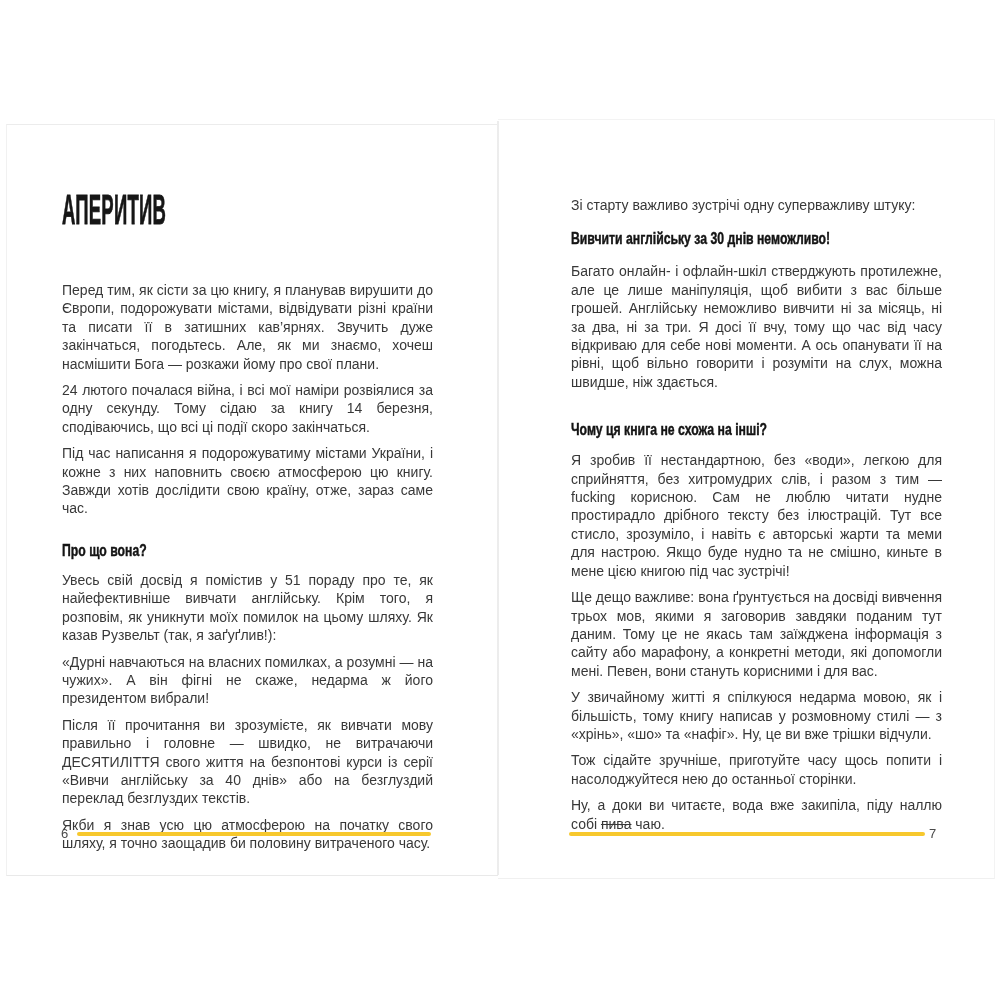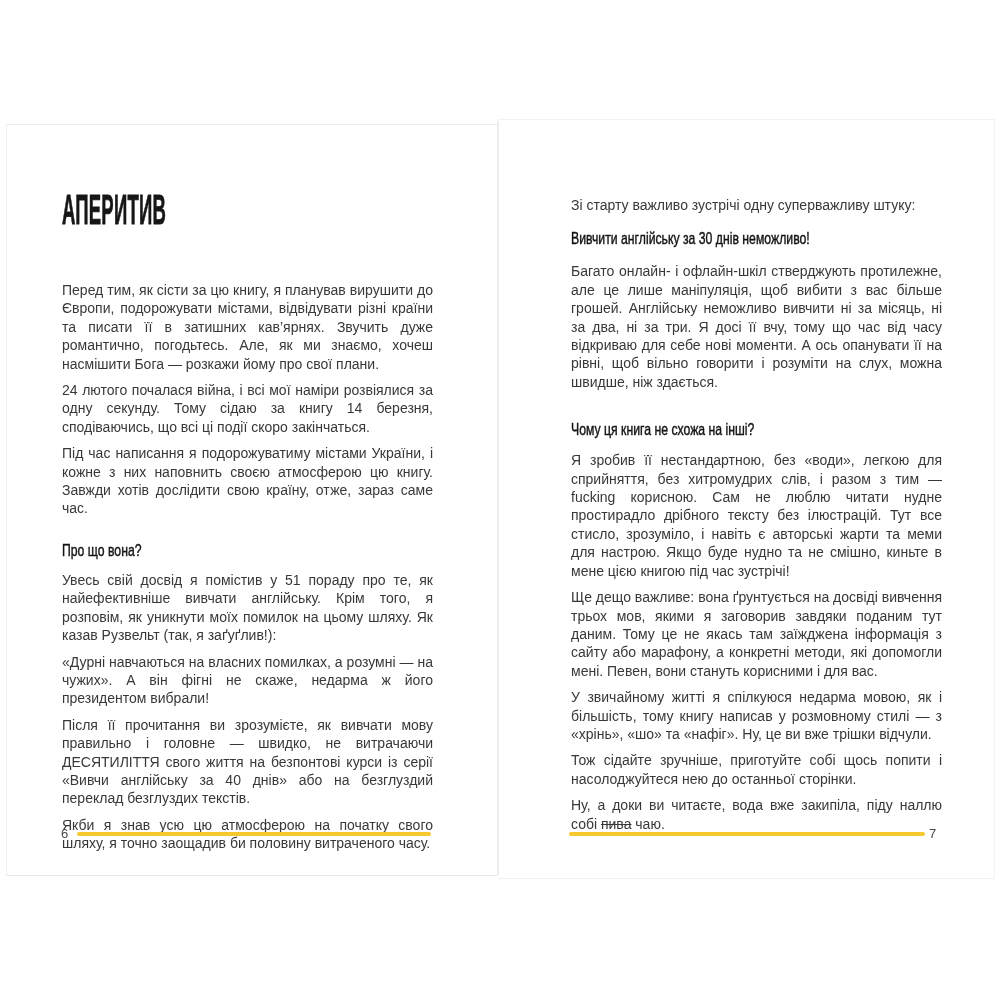--- a/index.html
+++ b/index.html
@@ -34,21 +34,21 @@
   
   .chapter-title{
     margin:0 0 50px 0;font-size:42px;line-height:42px;font-weight:700;color:#161616;
     white-space:nowrap;text-align:left;
   }
   .chapter-title .cond{
     display:inline-block;transform:scaleX(0.44);transform-origin:left center;
     letter-spacing:0.5px;-webkit-text-stroke:0.8px #161616;
   }
   .subhead{
-    margin:22px 0 9px 0;font-size:17px;line-height:22px;font-weight:400;color:#141414;
+    margin:22px 0 9px 0;font-size:17px;line-height:22px;font-weight:700;color:#141414;
     white-space:nowrap;text-align:left;
   }
   .subhead .cond{
     display:inline-block;transform:scaleX(0.72);transform-origin:left center;
     -webkit-text-stroke:0.45px #141414;
   }
   .subhead-first{margin-top:14px;margin-bottom:12px;}
   .subhead-mid{margin-top:28px;margin-bottom:10px;}
   .strike{text-decoration:line-through;margin-top:12px;}
   
@@ -64,38 +64,38 @@
 </head>
 <body>
 
 <div class="page page-left"></div>
 
 <div class="page page-right"></div>
 <div class="gutter"></div>
 
 <div class="col col-left">
   <h1 class="chapter-title"><span class="cond">АПЕРИТИВ</span></h1>
-  <p>Перед тим, як сісти за цю книгу, я планував вирушити до Європи, подорожувати містами, відвідувати різні країни та писати її в затишних кав’ярнях. Звучить дуже романтично, погодьтесь. Але, як ми знаємо, хочеш насмішити Бога — розкажи йому про свої плани.</p>
+  <p>Перед тим, як сісти за цю книгу, я планував вирушити до Європи, подорожувати містами, відвідувати різні країни та писати її в затишних кав’ярнях. Звучить дуже закінчаться, погодьтесь. Але, як ми знаємо, хочеш насмішити Бога — розкажи йому про свої плани.</p>
   <p>24 лютого почалася війна, і всі мої наміри розвіялися за одну секунду. Тому сідаю за книгу 14 березня, сподіваючись, що всі ці події скоро закінчаться.</p>
   <p>Під час написання я подорожуватиму містами України, і кожне з них наповнить своєю атмосферою цю книгу. Завжди хотів дослідити свою країну, отже, зараз саме час.</p>
   <h2 class="subhead"><span class="cond">Про що вона?</span></h2>
   <p>Увесь свій досвід я помістив у 51 пораду про те, як найефективніше вивчати англійську. Крім того, я розповім, як уникнути моїх помилок на цьому шляху. Як казав Рузвельт (так, я заґуґлив!):</p>
   <p>«Дурні навчаються на власних помилках, а розумні — на чужих». А він фігні не скаже, недарма ж його президентом вибрали!</p>
   <p>Після її прочитання ви зрозумієте, як вивчати мову правильно і головне — швидко, не витрачаючи ДЕСЯТИЛІТТЯ свого життя на безпонтові курси із серії «Вивчи англійську за 40 днів» або на безглуздий переклад безглуздих текстів.</p>
   <p>Якби я знав усю цю атмосферою на початку свого шляху, я точно заощадив би половину витраченого часу.</p>
 </div>
 
 <div class="col col-right">
   <p>Зі старту важливо зустрічі одну суперважливу штуку:</p>
   <h2 class="subhead subhead-first"><span class="cond">Вивчити англійську за 30 днів неможливо!</span></h2>
   <p>Багато онлайн- і офлайн-шкіл стверджують протилежне, але це лише маніпуляція, щоб вибити з вас більше грошей. Англійську неможливо вивчити ні за місяць, ні за два, ні за три. Я досі її вчу, тому що час від часу відкриваю для себе нові моменти. А ось опанувати її на рівні, щоб вільно говорити і розуміти на слух, можна швидше, ніж здається.</p>
   <h2 class="subhead subhead-mid"><span class="cond">Чому ця книга не схожа на інші?</span></h2>
   <p>Я зробив її нестандартною, без «води», легкою для сприйняття, без хитромудрих слів, і разом з тим — fucking корисною. Сам не люблю читати нудне простирадло дрібного тексту без ілюстрацій. Тут все стисло, зрозуміло, і навіть є авторські жарти та меми для настрою. Якщо буде нудно та не смішно, киньте в мене цією книгою під час зустрічі!</p>
   <p>Ще дещо важливе: вона ґрунтується на досвіді вивчення трьох мов, якими я заговорив завдяки поданим тут даним. Тому це не якась там заїжджена інформація з сайту або марафону, а конкретні методи, які допомогли мені. Певен, вони стануть корисними і для вас.</p>
   <p>У звичайному житті я спілкуюся недарма мовою, як і більшість, тому книгу написав у розмовному стилі — з «хрінь», «шо» та «нафіг». Ну, це ви вже трішки відчули.</p>
-  <p>Тож сідайте зручніше, приготуйте собі щось попити і насолоджуйтеся нею до останньої сторінки.</p>
+  <p>Тож сідайте зручніше, приготуйте часу щось попити і насолоджуйтеся нею до останньої сторінки.</p>
   <p><span>Ну, а доки ви читаєте, вода вже закипіла, піду наллю собі </span><span class="strike">пива</span><span> чаю.</span></p>
 </div>
 
 <div class="folio-num folio-num-left">6</div>
 <div class="folio-rule folio-rule-left" style="background: rgb(247, 200, 45);"></div>
 <div class="folio-rule folio-rule-right" style="background: rgb(247, 200, 45);"></div>
 <div class="folio-num folio-num-right">7</div>
 
 </body></html>

